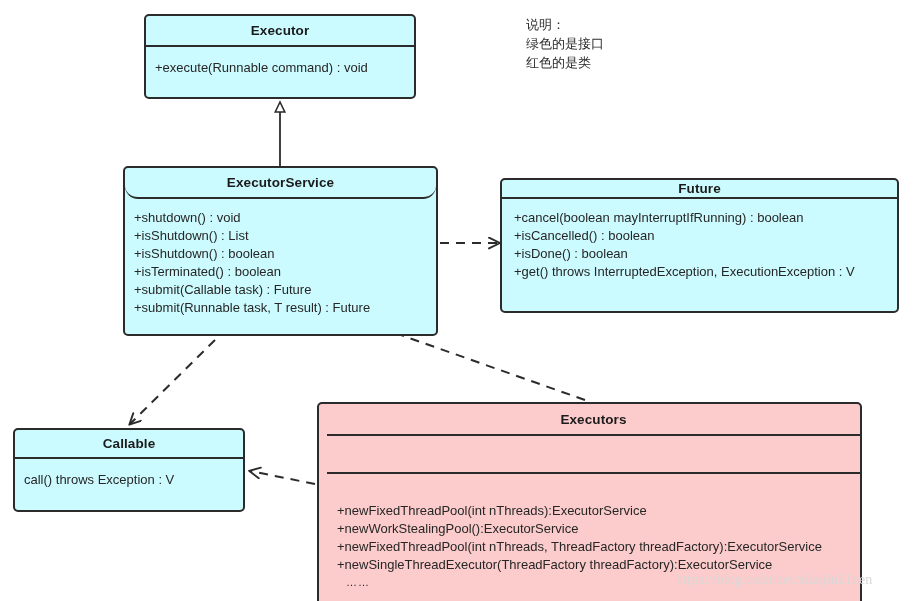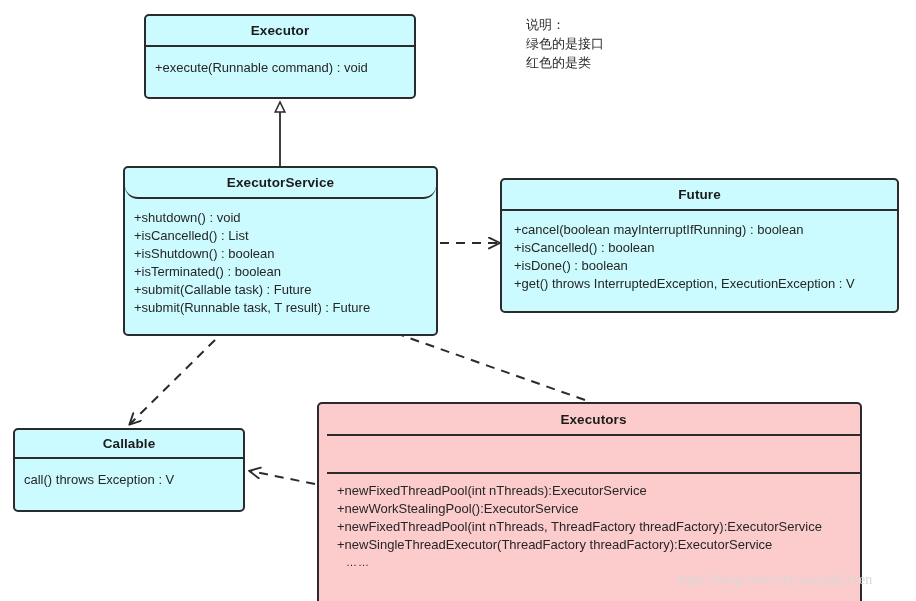--- a/index.html
+++ b/index.html
@@ -131,49 +131,49 @@
     <div class="uml-title" style="height:31px;">Executor</div>
     <div class="uml-members" style="padding-top:12px;">
       <div class="member">+execute(Runnable command) : void</div>
     </div>
   </div>
 
   <div class="uml-box iface" style="left:123px; top:166px; width:315px; height:170px;">
     <div class="uml-title" style="height:31px;border-radius:13px;">ExecutorService</div>
     <div class="uml-members">
       <div class="member">+shutdown() : void</div>
-      <div class="member">+isCancelled() : List</div>
+      <div class="member">+isShutdown() : List</div>
       <div class="member">+isShutdown() : boolean</div>
       <div class="member">+isTerminated() : boolean</div>
       <div class="member">+submit(Callable task) : Future</div>
       <div class="member">+submit(Runnable task, T result) : Future</div>
     </div>
   </div>
 
   <div class="uml-box iface" style="left:500px; top:178px; width:399px; height:135px;">
-    <div class="uml-title" style="height:31px;">Future</div>
+    <div class="uml-title" style="height:19px;">Future</div>
     <div class="uml-members" style="padding-left:12px;">
       <div class="member">+cancel(boolean mayInterruptIfRunning) : boolean</div>
       <div class="member">+isCancelled() : boolean</div>
       <div class="member">+isDone() : boolean</div>
       <div class="member">+get() throws InterruptedException, ExecutionException : V</div>
     </div>
   </div>
 
   <div class="uml-box iface" style="left:13px; top:428px; width:232px; height:84px;">
     <div class="uml-title" style="height:29px;">Callable</div>
     <div class="uml-members" style="padding-top:12px; ">
       <div class="member">call() throws Exception : V</div>
     </div>
   </div>
 
   <div class="uml-box klass" style="left:317px; top:402px; width:545px; height:204px;padding-left:8px;">
     <div class="uml-title" style="height:32px;">Executors</div>
     <div class="uml-attrs" style="height:38px;"></div>
-    <div class="uml-members" style="padding-top:8px; padding-left:10px;">
+    <div class="uml-members" style="padding-top:8px; padding-left:10px;margin-top:20px;">
       <div class="member">+newFixedThreadPool(int nThreads):ExecutorService</div>
       <div class="member">+newWorkStealingPool():ExecutorService</div>
       <div class="member">+newFixedThreadPool(int nThreads, ThreadFactory threadFactory):ExecutorService</div>
       <div class="member">+newSingleThreadExecutor(ThreadFactory threadFactory):ExecutorService</div>
       <div class="member ellipsis">……</div>
     </div>
   </div>
 
   <div id="legend">
     <div>说明：</div>

